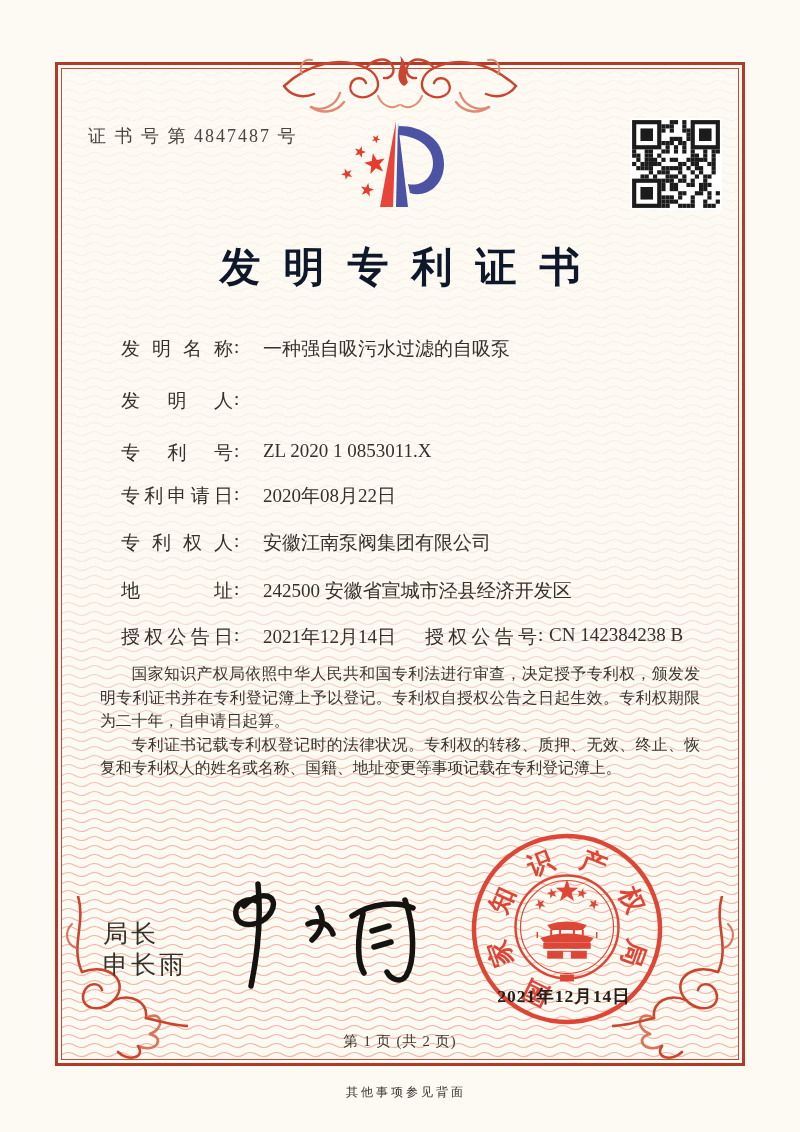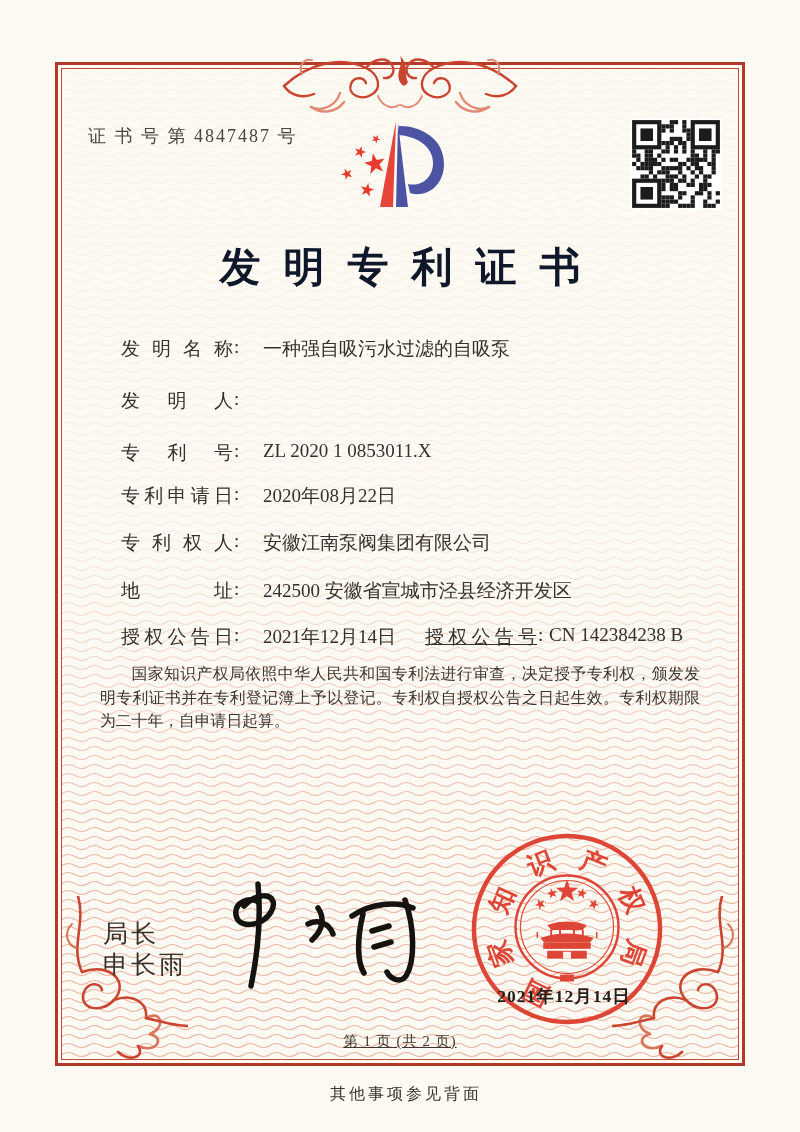--- a/index.html
+++ b/index.html
@@ -22,39 +22,39 @@
   .logo{left:320px;top:108px;z-index:3;}
   .qr{left:630px;top:118px;z-index:3;}
   .title{left:0;right:0;top:240px;text-align:center;font-size:41px;font-weight:600;
     letter-spacing:23px;text-indent:23px;color:#0f172a;z-index:3;}
 
   
   .row{position:absolute;left:100px;right:55px;height:26px;font-size:19px;z-index:3;white-space:nowrap;margin-left:21px;}
   .lab{display:inline-block;width:112px;text-align:justify;text-align-last:justify;vertical-align:top;}
   .colon{margin-left:1px;}
   .val{position:absolute;left:142px;top:0;white-space:nowrap;}
-  .lab2{position:absolute;left:304px;top:0;width:112px;text-align:justify;text-align-last:justify;text-decoration:underline;}
+  .lab2{position:absolute;left:304px;top:0;width:112px;text-align:justify;text-align-last:justify;}
   .colon2{position:absolute;left:417px;top:0;}
   .val2{position:absolute;left:428px;top:0;white-space:nowrap;}
 
   
   .paras{left:100px;top:662px;width:600px;font-size:15.8px;line-height:23.6px;
     text-align:justify;z-index:3;color:#3a352e;}
   .paras p{margin:0;text-indent:2em;}
 
   
   .sign-block{left:103px;top:918px;font-size:25px;line-height:31px;letter-spacing:3px;z-index:3;}
   .sig{left:200px;top:874px;z-index:3;}
   .seal{left:468px;top:830px;opacity:.93;z-index:2;}
   .seal-date{left:462px;top:984px;width:204px;text-align:center;font-size:17.5px;
     font-weight:600;letter-spacing:1px;color:#23201c;z-index:3;}
 
   
-  .page-info{left:0;right:0;top:1032px;text-align:center;font-size:14.5px;letter-spacing:1px;z-index:3;color:#3c372f;text-decoration:underline;}
-  .back-note{left:0;right:0;top:1084px;text-align:center;font-size:16px;letter-spacing:3px;color:#3a352e;padding-left:12px;}
+  .page-info{left:0;right:0;top:1032px;text-align:center;font-size:14.5px;letter-spacing:1px;z-index:3;color:#3c372f;}
+  .back-note{left:0;right:0;top:1084px;text-align:center;font-size:12px;letter-spacing:3px;color:#3a352e;padding-left:12px;}
 
   
   .orn-top{left:278px;top:34px;z-index:2;}
   .orn-bl{left:50px;top:896px;z-index:2;}
   .orn-br{left:612px;top:896px;z-index:2;}
 </style>
 </head>
 <body>
 
 <div class="frame">
@@ -328,20 +328,21 @@
 </div>
 <div class="row" style="top:624px">
   <span class="lab">授权公告日</span><span class="colon">:</span>
   <span class="val">2021年12月14日</span>
   <span class="lab2">授权公告号</span><span class="colon2">:</span>
   <span class="val2">CN 142384238 B</span>
 </div>
 
 <div class="abs paras">
   <p>国家知识产权局依照中华人民共和国专利法进行审查，决定授予专利权，颁发发明专利证书并在专利登记簿上予以登记。专利权自授权公告之日起生效。专利权期限为二十年，自申请日起算。</p>
+  <p>专利证书记载专利权登记时的法律状况。专利权的转移、质押、无效、终止、恢复和专利权人的姓名或名称、国籍、地址变更等事项记载在专利登记簿上。</p>
 </div>
 
 <div class="abs sign-block">
   <div>局长</div>
   <div>申长雨</div>
 </div>
 
 <svg class="abs sig" width="235" height="118" viewBox="0 0 235 118">
   <g fill="none" stroke="#15130f" stroke-width="5.5" stroke-linecap="round" stroke-linejoin="round">
     <path d="M44,32 C62,14 80,22 71,38 C62,53 38,55 36,41 C34,28 50,22 58,28"></path>

